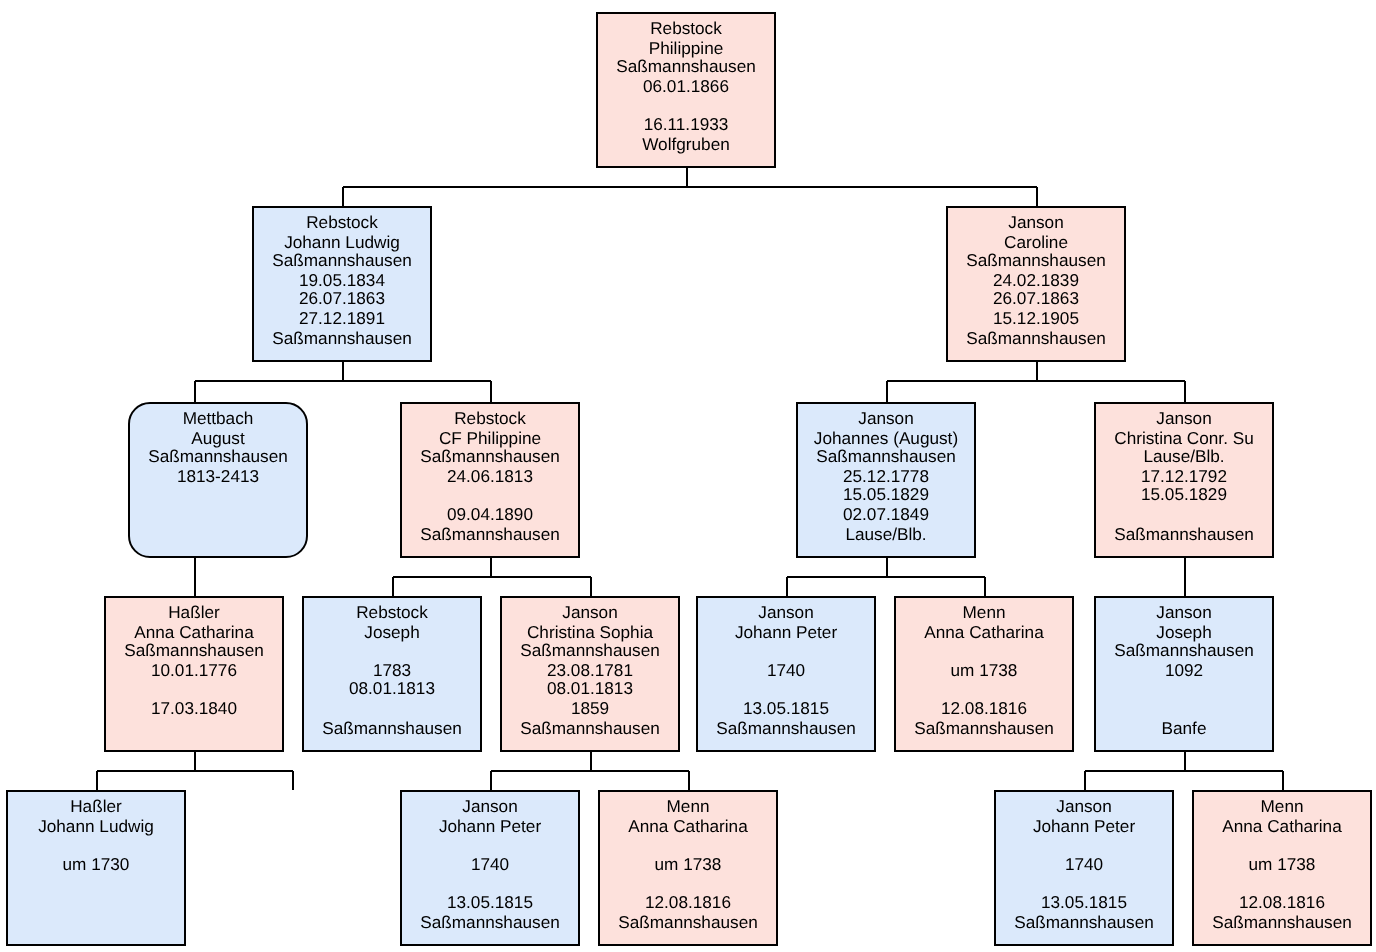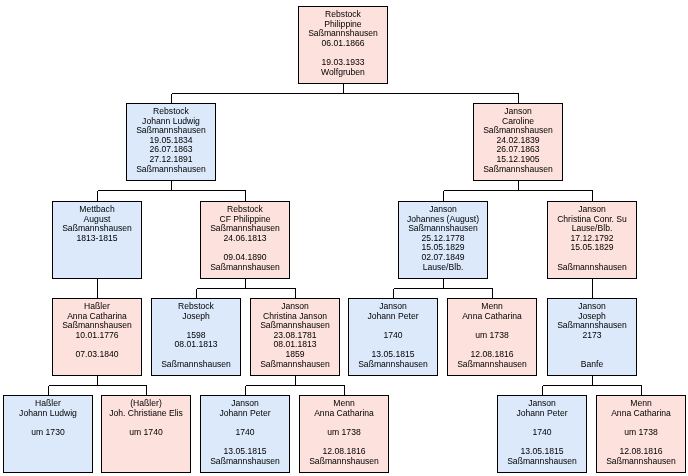--- a/index.html
+++ b/index.html
@@ -55,46 +55,46 @@
       <line x1="542.5" y1="385.5" x2="641.5" y2="385.5" stroke="#000000" stroke-width="1" shape-rendering="crispEdges"></line>
       <line x1="542.5" y1="385.5" x2="542.5" y2="395" stroke="#000000" stroke-width="1" shape-rendering="crispEdges"></line>
       <line x1="641.5" y1="385.5" x2="641.5" y2="395" stroke="#000000" stroke-width="1" shape-rendering="crispEdges"></line>
     </svg>
 <div class="box female" style="left: 298px; top: 6px;">
       <span class="line">Rebstock</span>
       <span class="line">Philippine</span>
       <span class="line">Saßmannshausen</span>
       <span class="line">06.01.1866</span>
       <span class="line"></span>
-      <span class="line">19.03.1933</span>
+      <span class="line">16.11.1933</span>
       <span class="line">Wolfgruben</span>
     </div>
     <div class="box male" style="left: 126px; top: 103px;">
       <span class="line">Rebstock</span>
       <span class="line">Johann Ludwig</span>
       <span class="line">Saßmannshausen</span>
       <span class="line">19.05.1834</span>
       <span class="line">26.07.1863</span>
       <span class="line">27.12.1891</span>
       <span class="line">Saßmannshausen</span>
     </div>
     <div class="box female" style="left: 473px; top: 103px;">
       <span class="line">Janson</span>
       <span class="line">Caroline</span>
       <span class="line">Saßmannshausen</span>
       <span class="line">24.02.1839</span>
       <span class="line">26.07.1863</span>
       <span class="line">15.12.1905</span>
       <span class="line">Saßmannshausen</span>
     </div>
-    <div class="box male" style="left: 52px; top: 201px;">
+    <div class="box male" style="left: 64px; top: 201px; border-radius: 11px;">
       <span class="line">Mettbach</span>
       <span class="line">August</span>
       <span class="line">Saßmannshausen</span>
-      <span class="line">1813-1815</span>
+      <span class="line">1813-2413</span>
     </div>
     <div class="box female" style="left: 200px; top: 201px;">
       <span class="line">Rebstock</span>
       <span class="line">CF Philippine</span>
       <span class="line">Saßmannshausen</span>
       <span class="line">24.06.1813</span>
       <span class="line"></span>
       <span class="line">09.04.1890</span>
       <span class="line">Saßmannshausen</span>
     </div>
@@ -115,34 +115,34 @@
       <span class="line">15.05.1829</span>
       <span class="line"></span>
       <span class="line">Saßmannshausen</span>
     </div>
     <div class="box female" style="left: 52px; top: 298px;">
       <span class="line">Haßler</span>
       <span class="line">Anna Catharina</span>
       <span class="line">Saßmannshausen</span>
       <span class="line">10.01.1776</span>
       <span class="line"></span>
-      <span class="line">07.03.1840</span>
+      <span class="line">17.03.1840</span>
     </div>
     <div class="box male" style="left: 151px; top: 298px;">
       <span class="line">Rebstock</span>
       <span class="line">Joseph</span>
       <span class="line"></span>
-      <span class="line">1598</span>
+      <span class="line">1783</span>
       <span class="line">08.01.1813</span>
       <span class="line"></span>
       <span class="line">Saßmannshausen</span>
     </div>
     <div class="box female" style="left: 250px; top: 298px;">
       <span class="line">Janson</span>
-      <span class="line">Christina Janson</span>
+      <span class="line">Christina Sophia</span>
       <span class="line">Saßmannshausen</span>
       <span class="line">23.08.1781</span>
       <span class="line">08.01.1813</span>
       <span class="line">1859</span>
       <span class="line">Saßmannshausen</span>
     </div>
     <div class="box male" style="left: 348px; top: 298px;">
       <span class="line">Janson</span>
       <span class="line">Johann Peter</span>
       <span class="line"></span>
@@ -157,37 +157,31 @@
       <span class="line"></span>
       <span class="line">um 1738</span>
       <span class="line"></span>
       <span class="line">12.08.1816</span>
       <span class="line">Saßmannshausen</span>
     </div>
     <div class="box male" style="left: 547px; top: 298px;">
       <span class="line">Janson</span>
       <span class="line">Joseph</span>
       <span class="line">Saßmannshausen</span>
-      <span class="line">2173</span>
+      <span class="line">1092</span>
       <span class="line"></span>
       <span class="line"></span>
       <span class="line">Banfe</span>
     </div>
     <div class="box male" style="left: 3px; top: 395px;">
       <span class="line">Haßler</span>
       <span class="line">Johann Ludwig</span>
       <span class="line"></span>
       <span class="line">um 1730</span>
     </div>
-    <div class="box female" style="left: 101px; top: 395px;">
-      <span class="line">(Haßler)</span>
-      <span class="line">Joh. Christiane Elis</span>
-      <span class="line"></span>
-      <span class="line">um 1740</span>
-    </div>
     <div class="box male" style="left: 200px; top: 395px;">
       <span class="line">Janson</span>
       <span class="line">Johann Peter</span>
       <span class="line"></span>
       <span class="line">1740</span>
       <span class="line"></span>
       <span class="line">13.05.1815</span>
       <span class="line">Saßmannshausen</span>
     </div>
     <div class="box female" style="left: 299px; top: 395px;">

